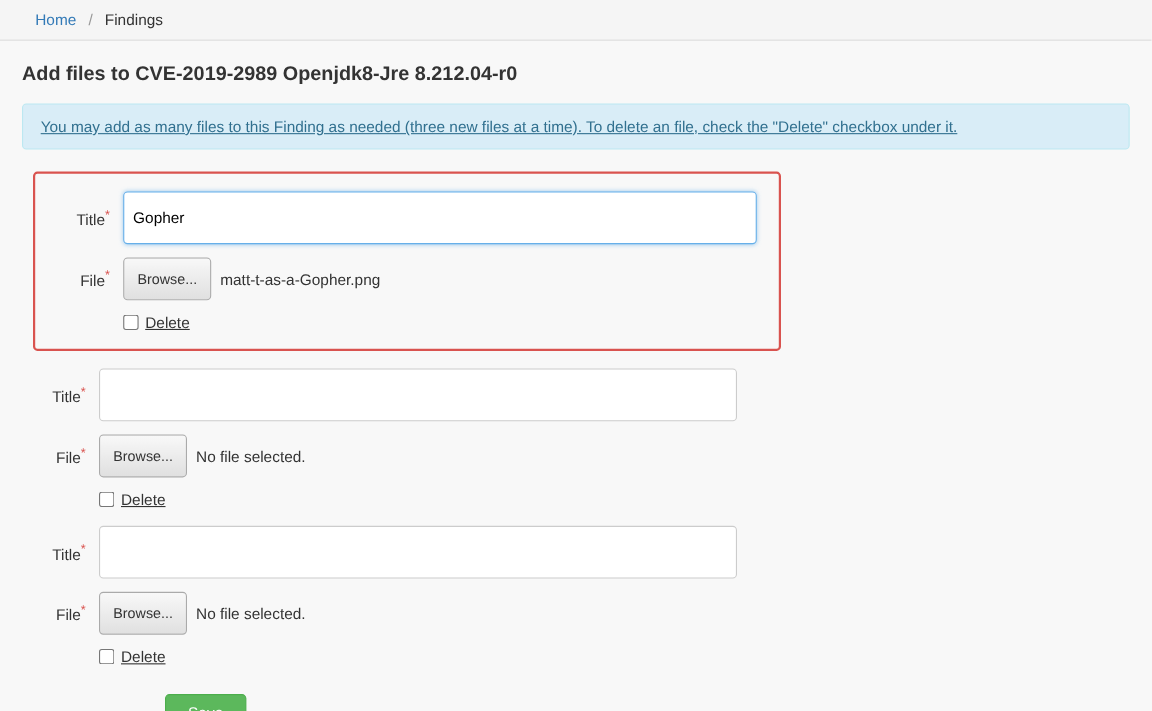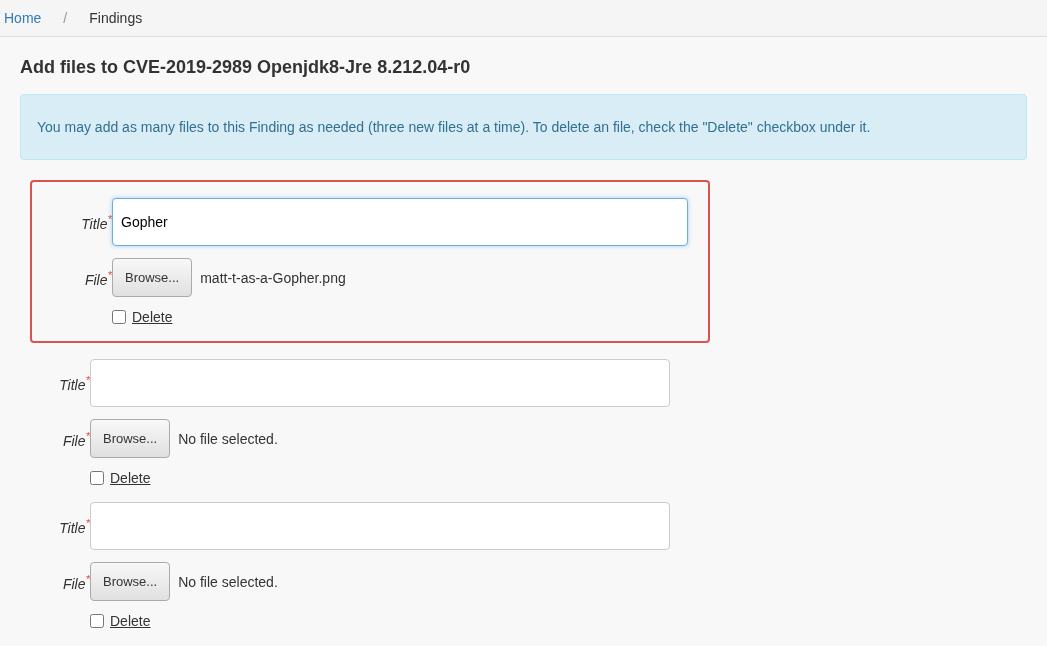--- a/index.html
+++ b/index.html
@@ -13,24 +13,24 @@
       font-size: 14px;
       background-color: #f8f8f8;
       color: #333;
       width: 1047px;
       min-height: 646px;
     }
 
     .breadcrumb {
       background-color: #f5f5f5;
       border-bottom: 1px solid #ddd;
-      padding: 10px 4px;
-      display: flex;
-      align-items: center;
-      gap: 22px;
+      padding: 10px 32px;
+      display: flex;
+      align-items: center;
+      gap: 11px;
       font-size: 14px;
     }
 
     .breadcrumb a {
       color: #337ab7;
       text-decoration: none;
     }
 
     .breadcrumb-separator {
       color: #999;
@@ -44,24 +44,25 @@
       font-size: 18px;
       font-weight: bold;
       margin-bottom: 16px;
       color: #333;
     }
 
     .alert-info {
       background-color: #d9edf7;
       border: 1px solid #bce8f1;
       color: #31708f;
-      padding: 24px 16px;
+      padding: 12px 16px;
       border-radius: 4px;
       margin-bottom: 20px;
       font-size: 14px;
+      text-decoration: underline;
     }
 
     .form-container {
       padding-left: 10px;
     }
 
     .file-group {
       border: 2px solid #d9534f;
       border-radius: 4px;
       padding: 16px 20px;
@@ -76,24 +77,24 @@
       margin-bottom: 12px;
     }
 
     .form-row:last-child {
       margin-bottom: 0;
     }
 
     .form-label {
       width: 60px;
       text-align: right;
+      padding-right: 12px;
       font-size: 14px;
       color: #333;
       flex-shrink: 0;
-      font-style: italic;
     }
 
     .form-label sup {
       color: #d9534f;
     }
 
     .form-input {
       width: 580px;
       height: 48px;
       border: 1px solid #ccc;

